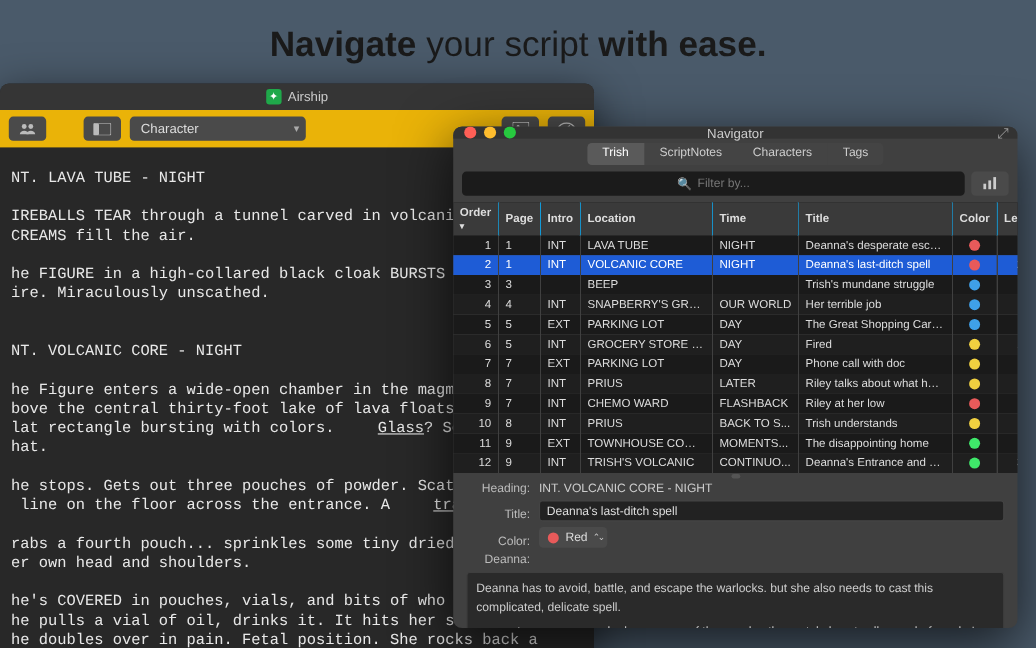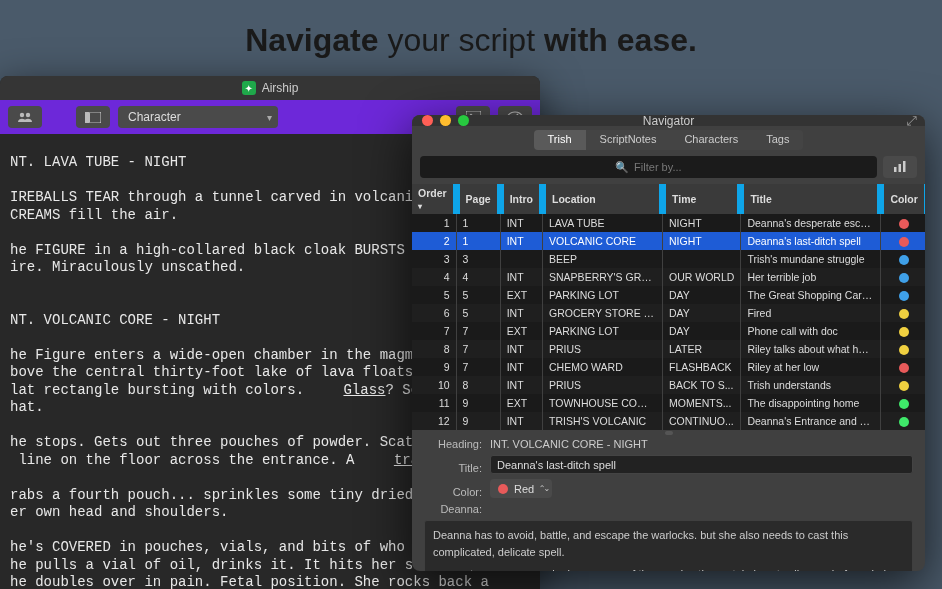--- a/index.html
+++ b/index.html
@@ -30,21 +30,21 @@
 .main-titlebar {
   height: 24px;
   background: #353535;
   display: flex; align-items: center; justify-content: center;
   color: #ccc; font-size: 12px;
   gap: 6px;
 }
 .app-icon { width:14px; height:14px; background:#1fa84a; border-radius:3px; display:flex; align-items:center; justify-content:center; color:#fff; font-size:10px; }
 .main-toolbar {
   height: 34px;
-  background: #6d28d9;
+  background: #eab308;
   display: flex; align-items: center;
   gap: 8px; padding: 0 8px;
 }
 .tool-btn {
   background: #4a4a4a; border-radius:4px;
   height: 22px; min-width:34px;
   display:flex; align-items:center; justify-content:center;
   color:#bbb; font-size:11px;
 }
 .tool-select {
@@ -102,21 +102,21 @@
   color:#777; font-size:11px; gap:5px;
 }
 .graph-btn { width:34px; height:22px; background:#4a4a4a; border-radius:4px; display:flex; align-items:center; justify-content:center; color:#ccc; font-size:11px;}
 .table-wrap { flex:0 0 auto; }
 table.scenes {
   width:100%; border-collapse:collapse; font-size:10.5px; color:#ddd;
 }
 table.scenes th {
   background:#3a3a3a; text-align:left; padding:3px 6px;
   font-weight:600; font-size:10.5px; position:relative;
-  border-right:7px solid #0ea5e9;
+  border-right:1px solid #0ea5e9;
 }
 table.scenes th.sorted::after { content:" ▾"; font-size:8px;}
 table.scenes td { padding:2.5px 6px; border-right:1px solid rgba(0,0,0,0); white-space:nowrap; overflow:hidden; text-overflow:ellipsis;}
 table.scenes tr { background:#1a1a1a; height:18px;}
 table.scenes tr.alt { background:#1f1f1f; }
 table.scenes tr.selected { background:#1e5cd6; color:#fff;}
 .col-order{width:44px; text-align:right;} 
 .col-page{width:34px;} 
 .col-intro{width:38px;} 
 .col-loc{width:120px; max-width:120px;} 

